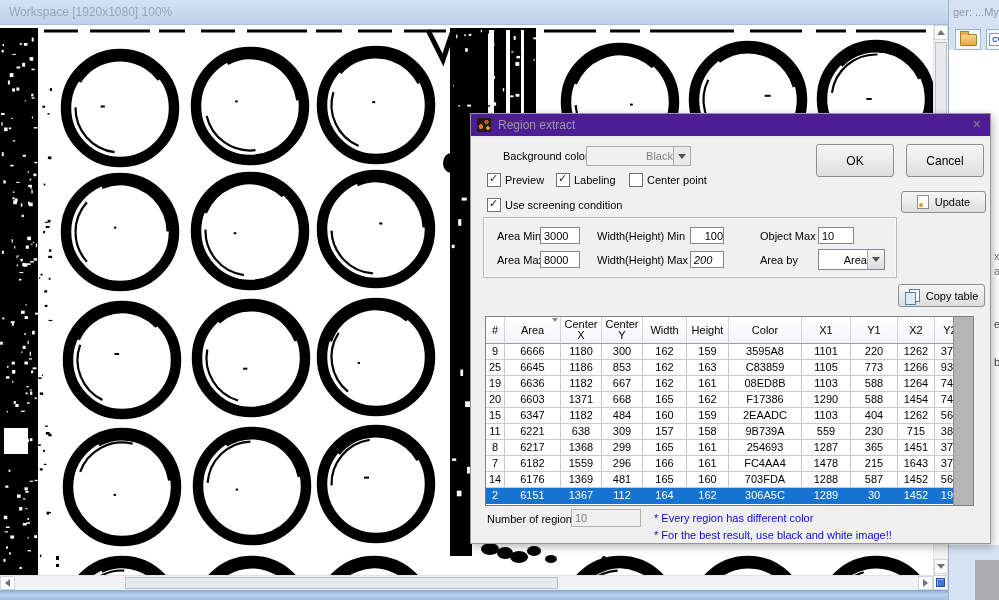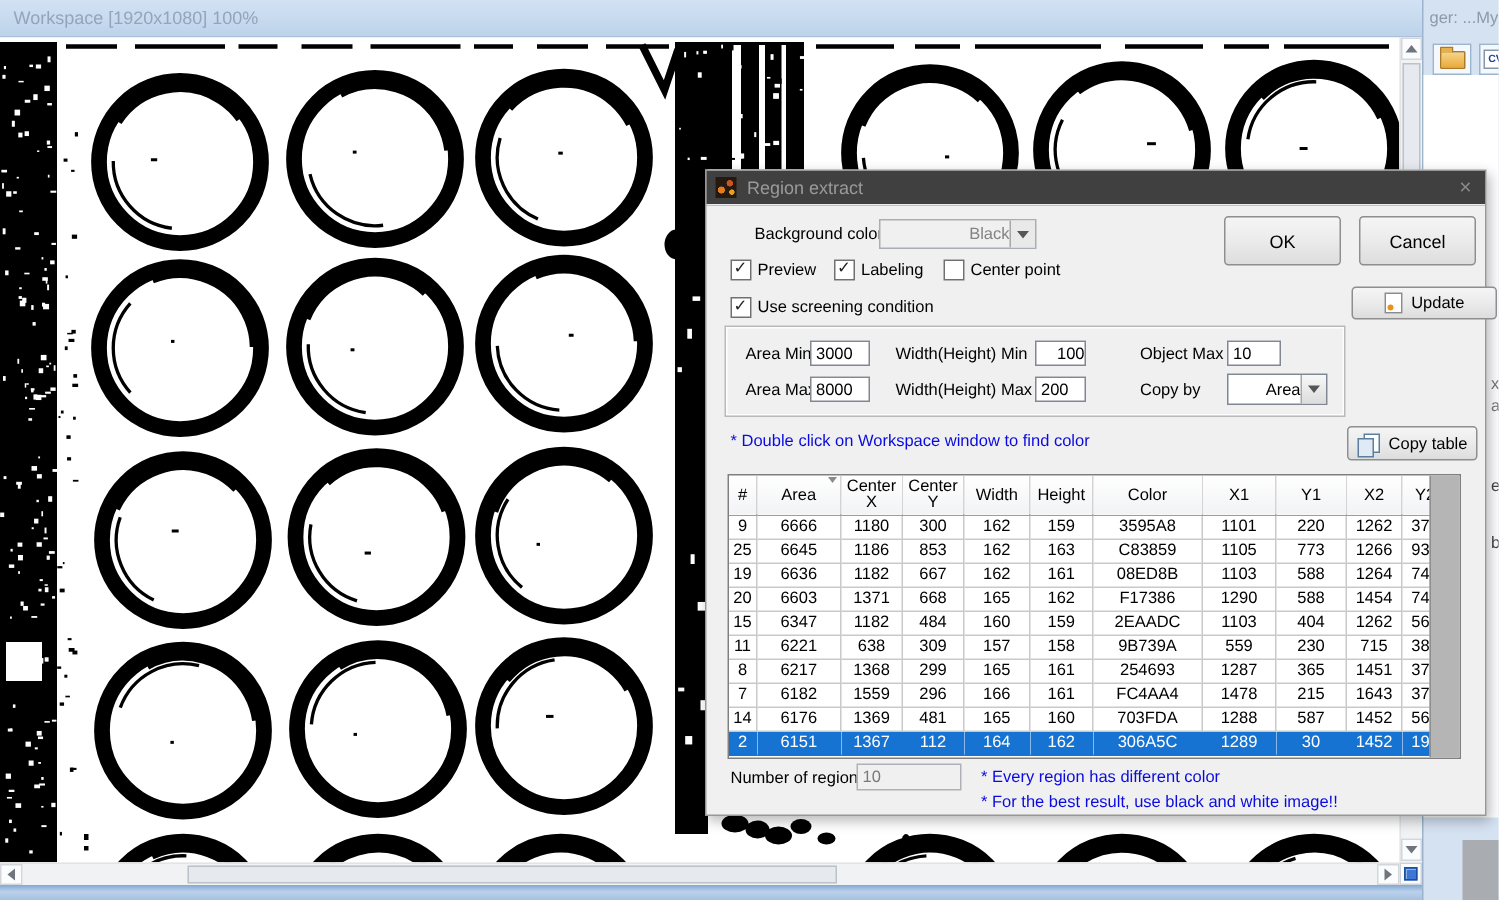--- a/index.html
+++ b/index.html
@@ -38,21 +38,21 @@
     display:flex;align-items:center;justify-content:center;font-weight:bold;}
   .rw-content{position:absolute;left:0;top:50px;width:51px;height:495px;background:#fff;}
   .rw-frag{position:absolute;left:45px;font-size:11px;color:#444;}
   .rw-gray{position:absolute;left:26px;top:560px;width:25px;height:40px;background:#a9adb1;}
 
   .bottom-strip{left:0;top:590px;width:948px;height:10px;background:linear-gradient(#84a7d3,#bad1eb 45%,#a6c1e1);}
 
   
   .dlg{left:470px;top:113px;width:521px;height:431px;background:#f0f0f0;border:1px solid #979797;
     box-sizing:border-box;box-shadow:2px 3px 8px rgba(0,0,0,.28);font-size:11px;color:#000;}
-  .dlg-title{position:absolute;left:0;top:0;right:0;height:22px;background:#404040;border-bottom:1px solid #ececec;}
+  .dlg-title{position:absolute;left:0;top:0;right:0;height:22px;background:#4c1d95;border-bottom:1px solid #ececec;}
   .dlg-ic{position:absolute;left:6px;top:4px;width:14px;height:14px;background:#241a10;
     background-image:radial-gradient(circle at 28% 62%,#e87a1e 0 2.2px,transparent 2.5px),
       radial-gradient(circle at 68% 30%,#c9542a 0 2px,transparent 2.3px),
       radial-gradient(circle at 78% 72%,#e8a01e 0 1.6px,transparent 2px);}
   .dlg-title-text{position:absolute;left:27px;top:4px;font-size:12px;color:#9a9a9a;}
   .dlg-close{position:absolute;right:9px;top:2px;font-size:14px;color:#8a8a8a;cursor:default;}
   .lbl{position:absolute;white-space:nowrap;}
   .textbox{position:absolute;background:#fff;border:1px solid #828790;box-sizing:border-box;
     padding:2px 0 0 3px;font-size:11px;}
   .textbox.dis{background:#f0f0f0;color:#7a7a7a;border-color:#aeb2b8;}
@@ -474,47 +474,46 @@
     <span class="cb on" style="left:16px;top:59px;"></span>
     <span class="lbl" style="left:34px;top:60px;">Preview</span>
     <span class="cb on" style="left:85px;top:59px;"></span>
     <span class="lbl" style="left:103px;top:60px;">Labeling</span>
     <span class="cb" style="left:158px;top:59px;"></span>
     <span class="lbl" style="left:176px;top:60px;">Center point</span>
 
     <span class="cb on" style="left:16px;top:84px;"></span>
     <span class="lbl" style="left:34px;top:85px;">Use screening condition</span>
 
-    <button class="btn small" style="left:430px;top:77px;width:97px;height:22px;">
+    <button class="btn small" style="left:430px;top:77px;width:85px;height:22px;">
       <span class="ic-page"></span>
       <span>Update</span>
     </button>
 
     <div class="groupbox" style="left:12px;top:103px;width:414px;height:61px;">
       <span class="lbl" style="left:13px;top:12px;">Area Min</span>
       <div class="textbox" style="left:56px;top:9px;width:40px;height:17px;">3000</div>
       <span class="lbl" style="left:113px;top:12px;">Width(Height) Min</span>
       <div class="textbox" style="left:206px;top:9px;width:34px;height:17px;text-align:right;">100</div>
       <span class="lbl" style="left:276px;top:12px;">Object Max</span>
       <div class="textbox" style="left:334px;top:9px;width:36px;height:17px;">10</div>
 
       <span class="lbl" style="left:13px;top:36px;">Area Max</span>
       <div class="textbox" style="left:56px;top:33px;width:40px;height:17px;">8000</div>
       <span class="lbl" style="left:113px;top:36px;">Width(Height) Max</span>
-      <div class="textbox" style="left:206px;top:33px;width:34px;height:17px;">200</div>
-      <span class="lbl" style="left:276px;top:36px;">Copy by</span>
+      <div class="textbox" style="left:206px;top:33px;width:34px;height:17px;font-style:italic;">200</div>
+      <span class="lbl" style="left:276px;top:36px;">Area by</span>
       <div class="combo" style="left:334px;top:31px;width:67px;height:21px;">
         <span class="val">Area</span>
         <span class="arrow">
             <span class="t t-down"></span>
           </span>
       </div>
     </div>
 
-    <span class="lbl blue" style="left:16px;top:174px;">* Double click on Workspace window to find color</span>
     <button class="btn small" style="left:427px;top:170px;width:87px;height:23px;">
       <span class="ic-copy"></span>
       <span>Copy table</span>
     </button>
 
     <div class="tblwrap">
       <table class="rt">
         <thead>
             <tr id="thr">
               <th style="width: 18px;"><span class="hl">#</span></th>

